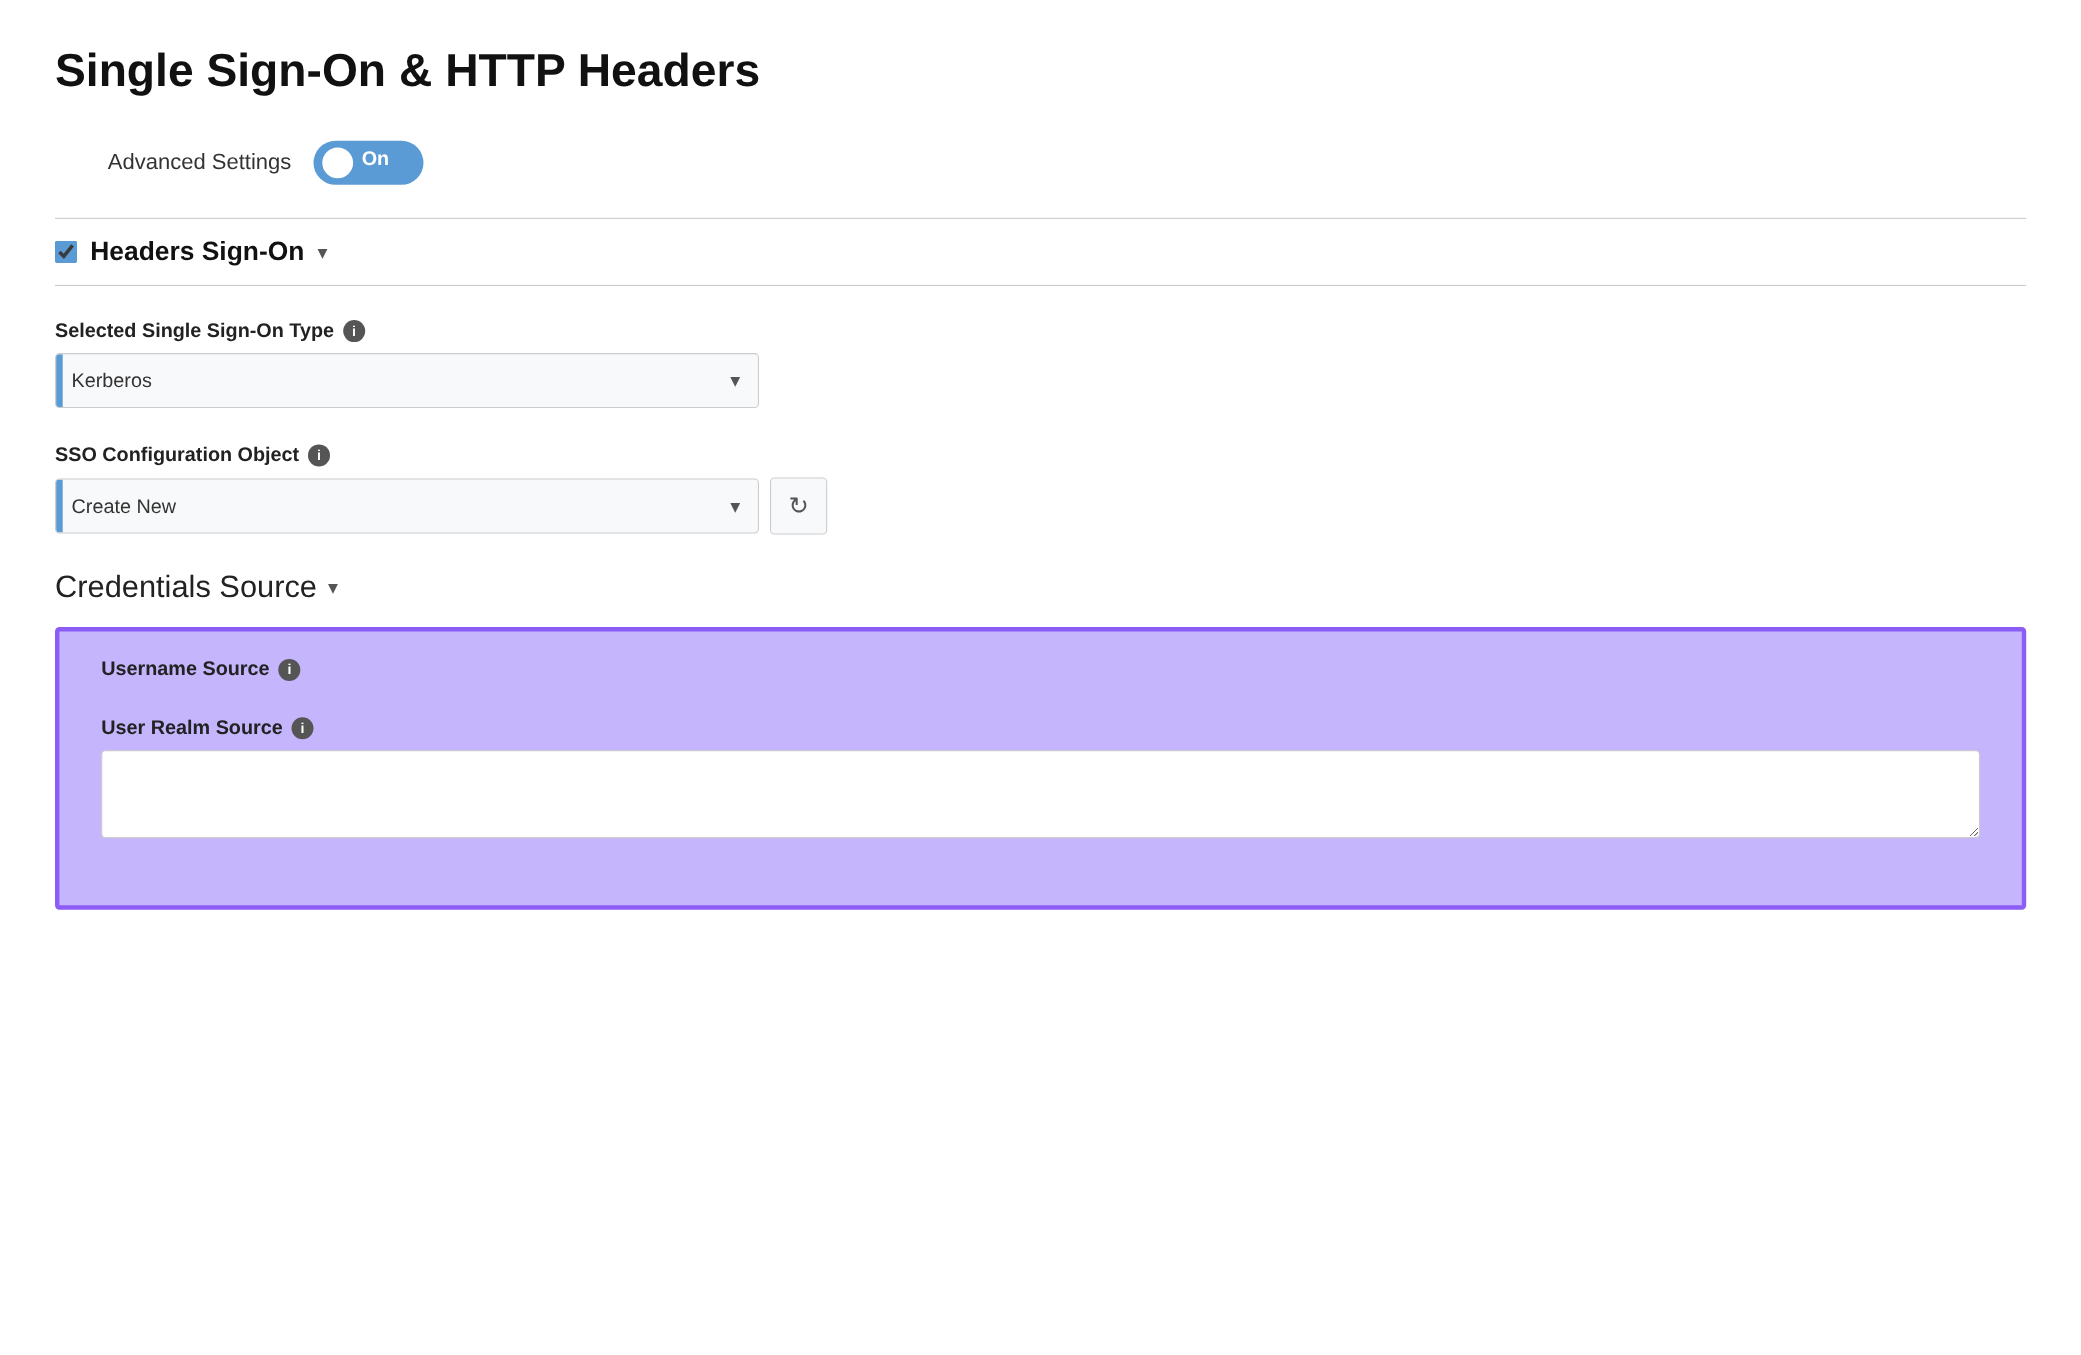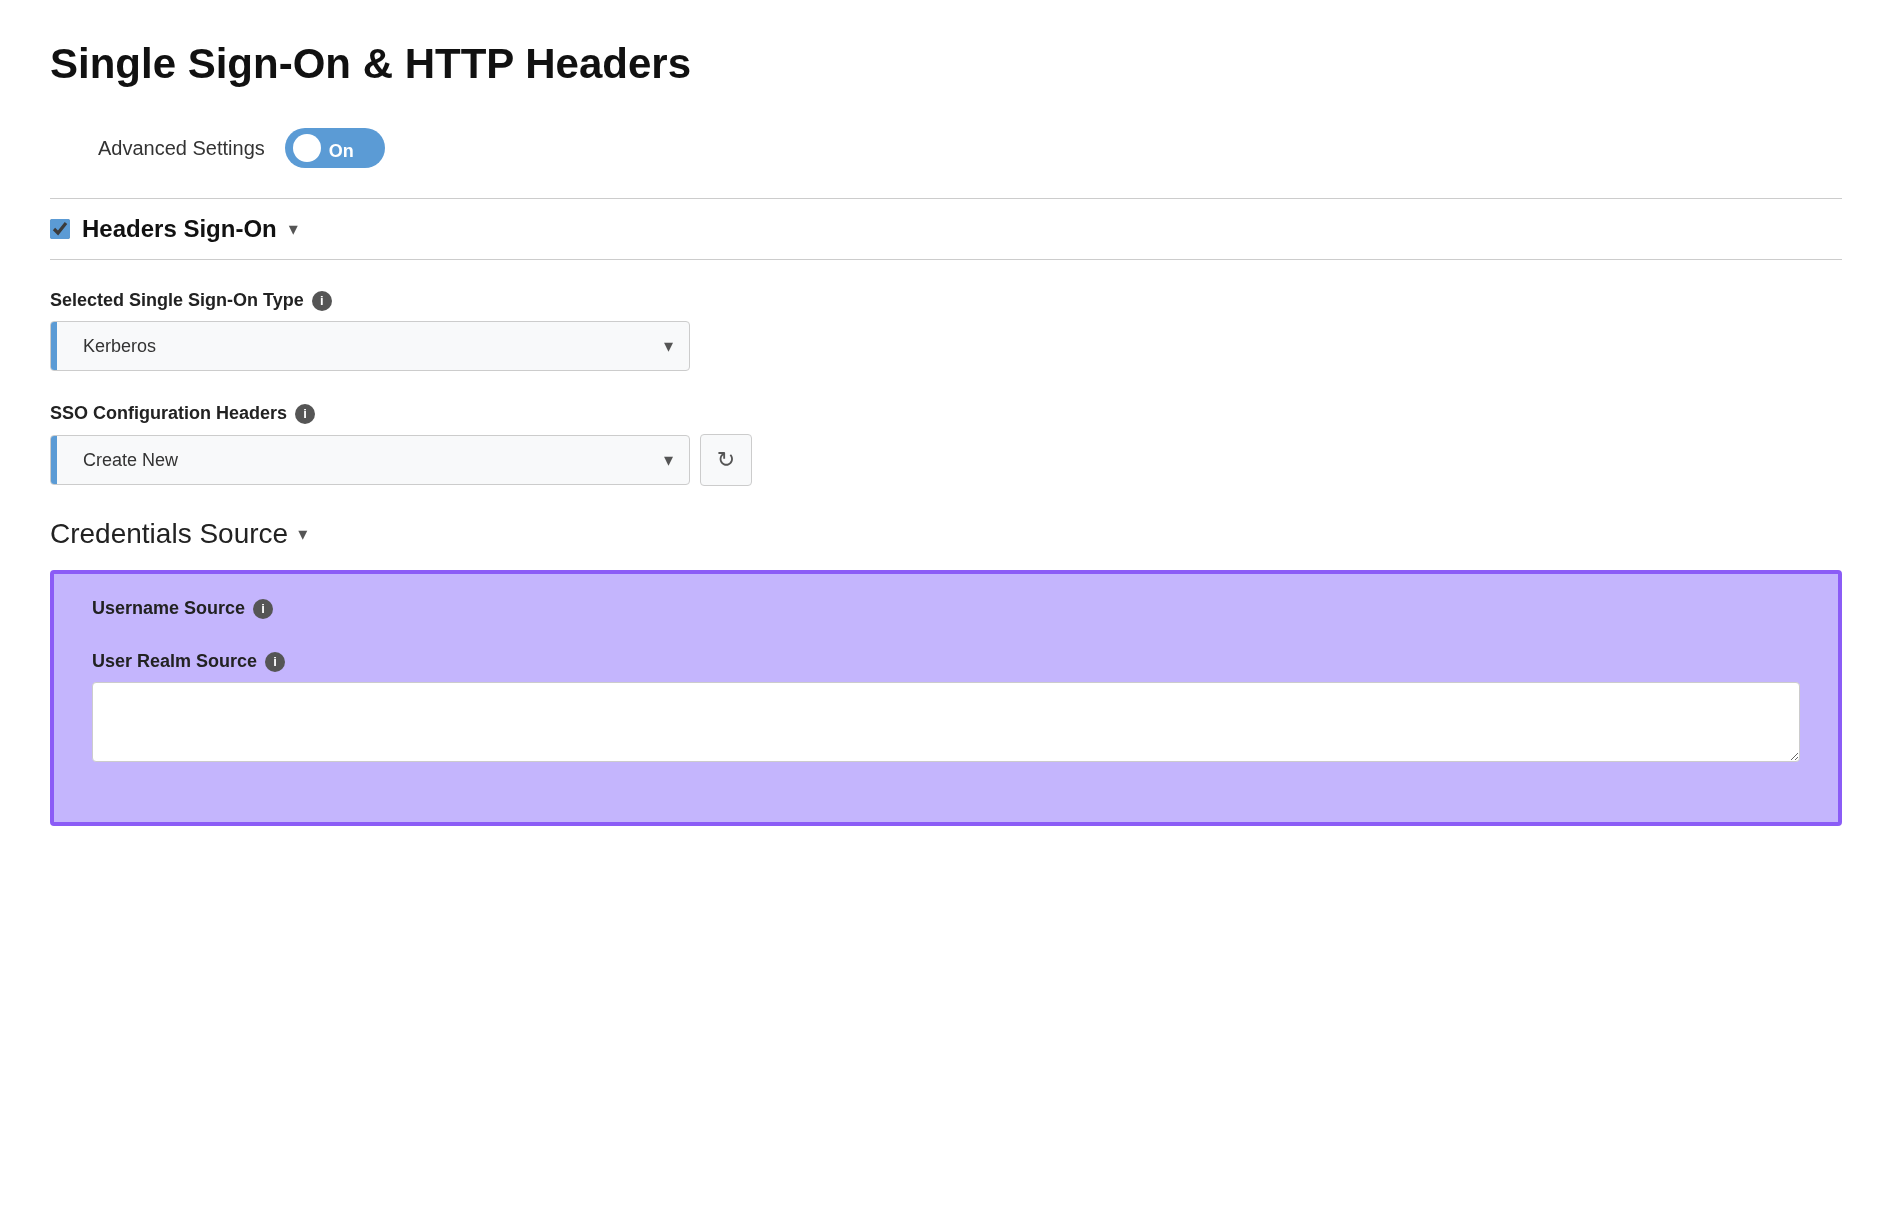--- a/index.html
+++ b/index.html
@@ -33,21 +33,21 @@
     }
 
     .advanced-settings-label {
       font-size: 20px;
       font-weight: 500;
       color: #333333;
     }
 
     .toggle-switch {
       display: inline-flex;
-      align-items: flex-end;
+      align-items: flex-start;
       background: #5b9bd5;
       border-radius: 20px;
       padding: 6px 16px 6px 8px;
       cursor: pointer;
       gap: 8px;
       min-width: 100px;
     }
 
     .toggle-knob {
       width: 28px;
@@ -152,21 +152,21 @@
     }
 
     .select-left-bar {
       width: 6px;
       background: #5b9bd5;
       flex-shrink: 0;
     }
 
     .select-field {
       flex: 1;
-      padding: 14px 26px;
+      padding: 14px 8px;
       font-size: 18px;
       color: #333333;
       background: transparent;
       border: none;
       outline: none;
       appearance: none;
       cursor: pointer;
     }
 
     .select-chevron {
@@ -277,21 +277,21 @@
         <option>Kerberos</option>
         <option>SAML</option>
         <option>None</option>
       </select>
       <span class="select-chevron">▾</span>
     </div>
   </div>
 
   <div class="field-group">
     <div class="field-label-row">
-      <span class="field-label">SSO Configuration Headers</span>
+      <span class="field-label">SSO Configuration Object</span>
       <span class="info-icon">i</span>
     </div>
     <div class="select-wrapper">
       <div class="select-with-border">
         <div class="select-left-bar"></div>
         <select class="select-field">
           <option>Create New</option>
         </select>
         <span class="select-chevron">▾</span>
       </div>

